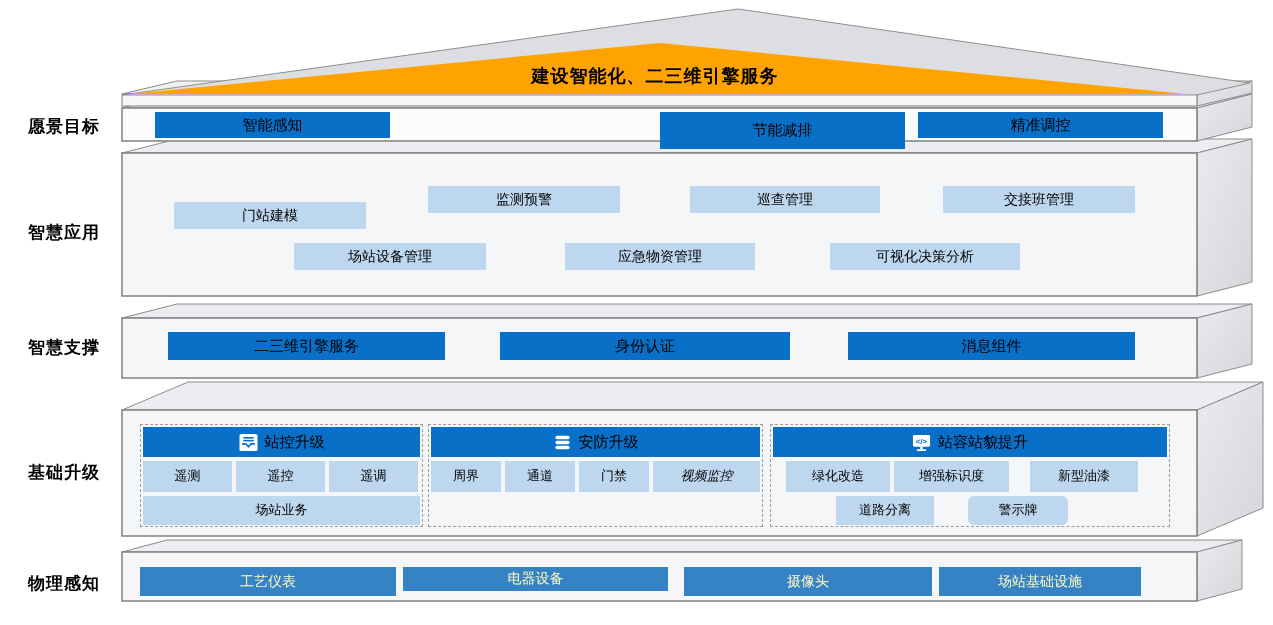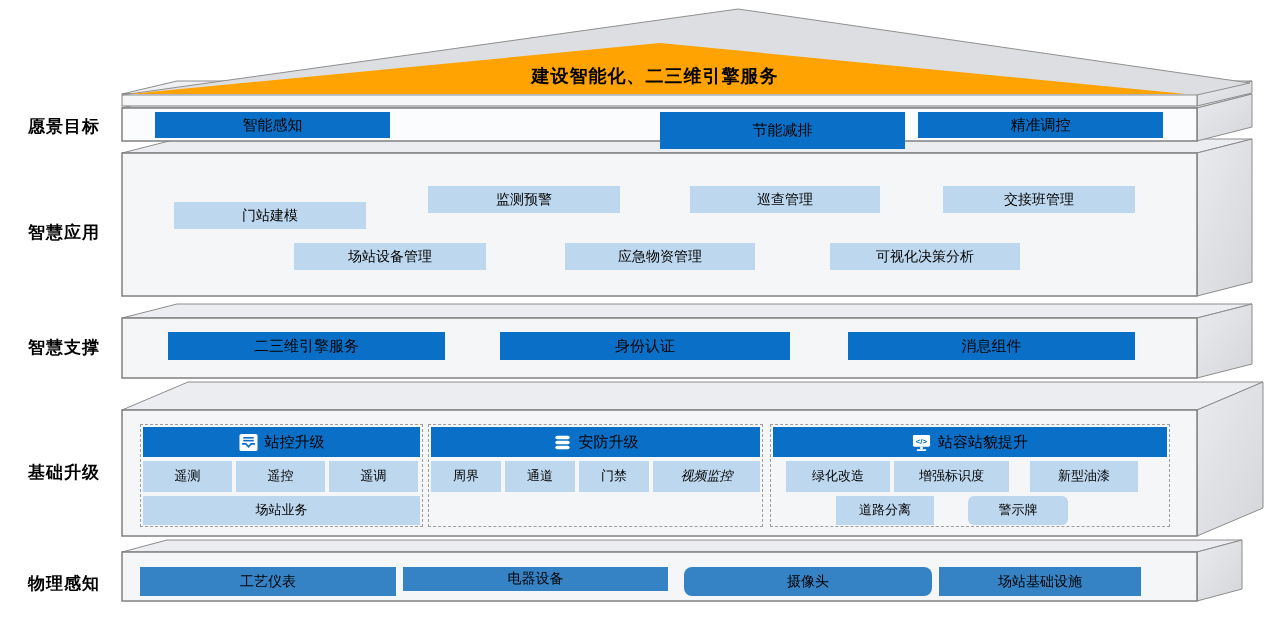--- a/index.html
+++ b/index.html
@@ -5,21 +5,21 @@
   html,body{margin:0;padding:0;background:#fff;}
   #stage{
     position:relative;width:1273px;height:625px;background:#fff;overflow:hidden;
     font-family:"Liberation Sans","DejaVu Sans",sans-serif;color:#000;
   }
   .abs{position:absolute;box-sizing:border-box;}
   .btn{display:flex;align-items:center;justify-content:center;text-align:center;line-height:1.1;}
   .btn-dark{background:#0A70C7;font-size:15px;color:#000000;}
   .btn-light{background:#BDD7EE;font-size:14px;color:#000;}
   .btn-small{background:#BDD7EE;font-size:13px;color:#000;}
-  .btn-med{background:#3583C5;font-size:14px;color:#000000;text-align:center;}
+  .btn-med{background:#3583C5;font-size:14px;color:#fef9c3;text-align:center;}
   .group-box{border:1px dashed #9D9D9D;background:transparent;}
   .group-header{background:#0A70C7;font-size:15px;color:#000;display:flex;align-items:center;justify-content:center;gap:7px;}
   .side-label{font-weight:bold;font-size:17px;letter-spacing:1px;white-space:nowrap;}
   .roof-title{font-weight:bold;font-size:18px;text-align:center;letter-spacing:1px;}
   svg text{font-family:"Liberation Sans","DejaVu Sans",sans-serif;}
 </style>
 </head>
 <body>
 
 <div id="stage">
@@ -144,16 +144,16 @@
     <span>站容站貌提升</span>
   </div>
   <div class="abs btn btn-small" style="left:786px;top:461px;width:104px;height:31px;">绿化改造</div>
   <div class="abs btn btn-small" style="left:878px;top:461px;width:115px;height:31px;margin-left:16px;">增强标识度</div>
   <div class="abs btn btn-small" style="left:1030px;top:461px;width:108px;height:31px;">新型油漆</div>
   <div class="abs btn btn-small" style="left:836px;top:496px;width:98px;height:29px;">道路分离</div>
   <div class="abs btn btn-small" style="left:968px;top:496px;width:100px;height:29px;border-radius:6px;">警示牌</div>
 
   <div class="abs btn btn-med" style="left:140px;top:567px;width:256px;height:29px;">工艺仪表</div>
   <div class="abs btn btn-med" style="left:403px;top:567px;width:265px;height:24px;">电器设备</div>
-  <div class="abs btn btn-med" style="left:684px;top:567px;width:248px;height:29px;border-radius:8px;">摄像头</div>
+  <div class="abs btn btn-med" style="left:684px;top:567px;width:248px;height:29px;">摄像头</div>
   <div class="abs btn btn-med" style="left:939px;top:567px;width:202px;height:29px;">场站基础设施</div>
 
 </div>
 
 </body></html>

